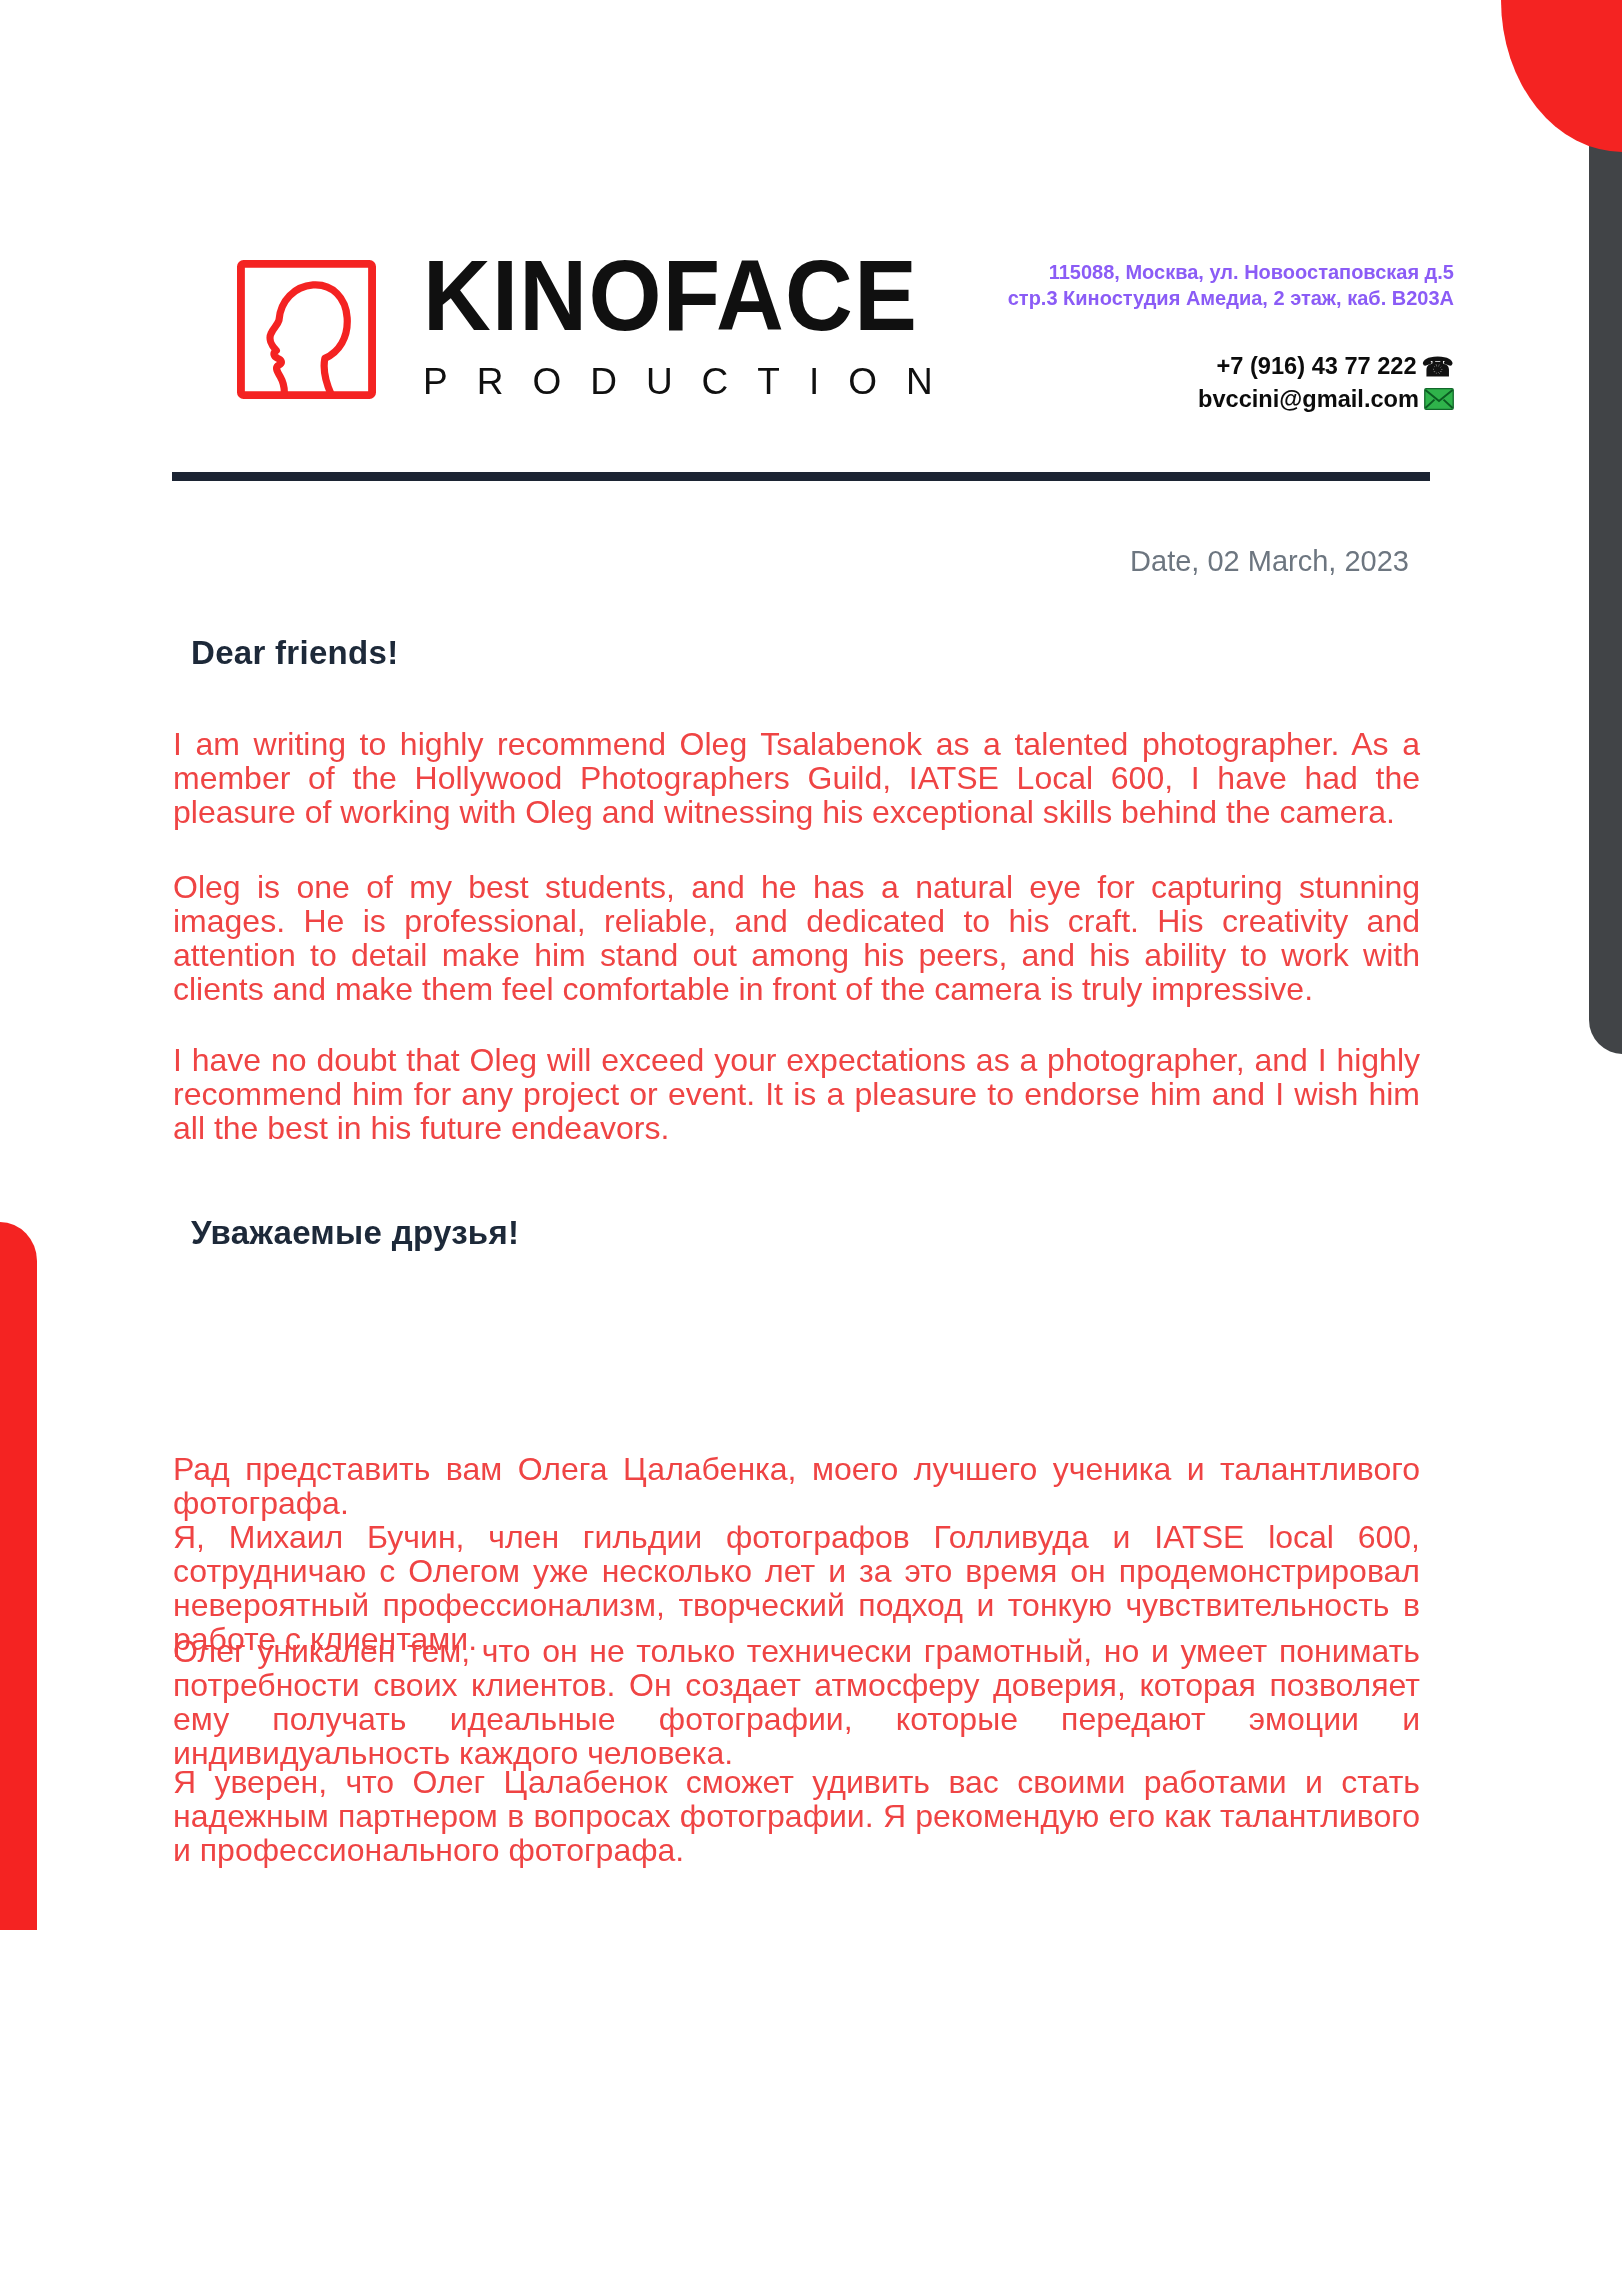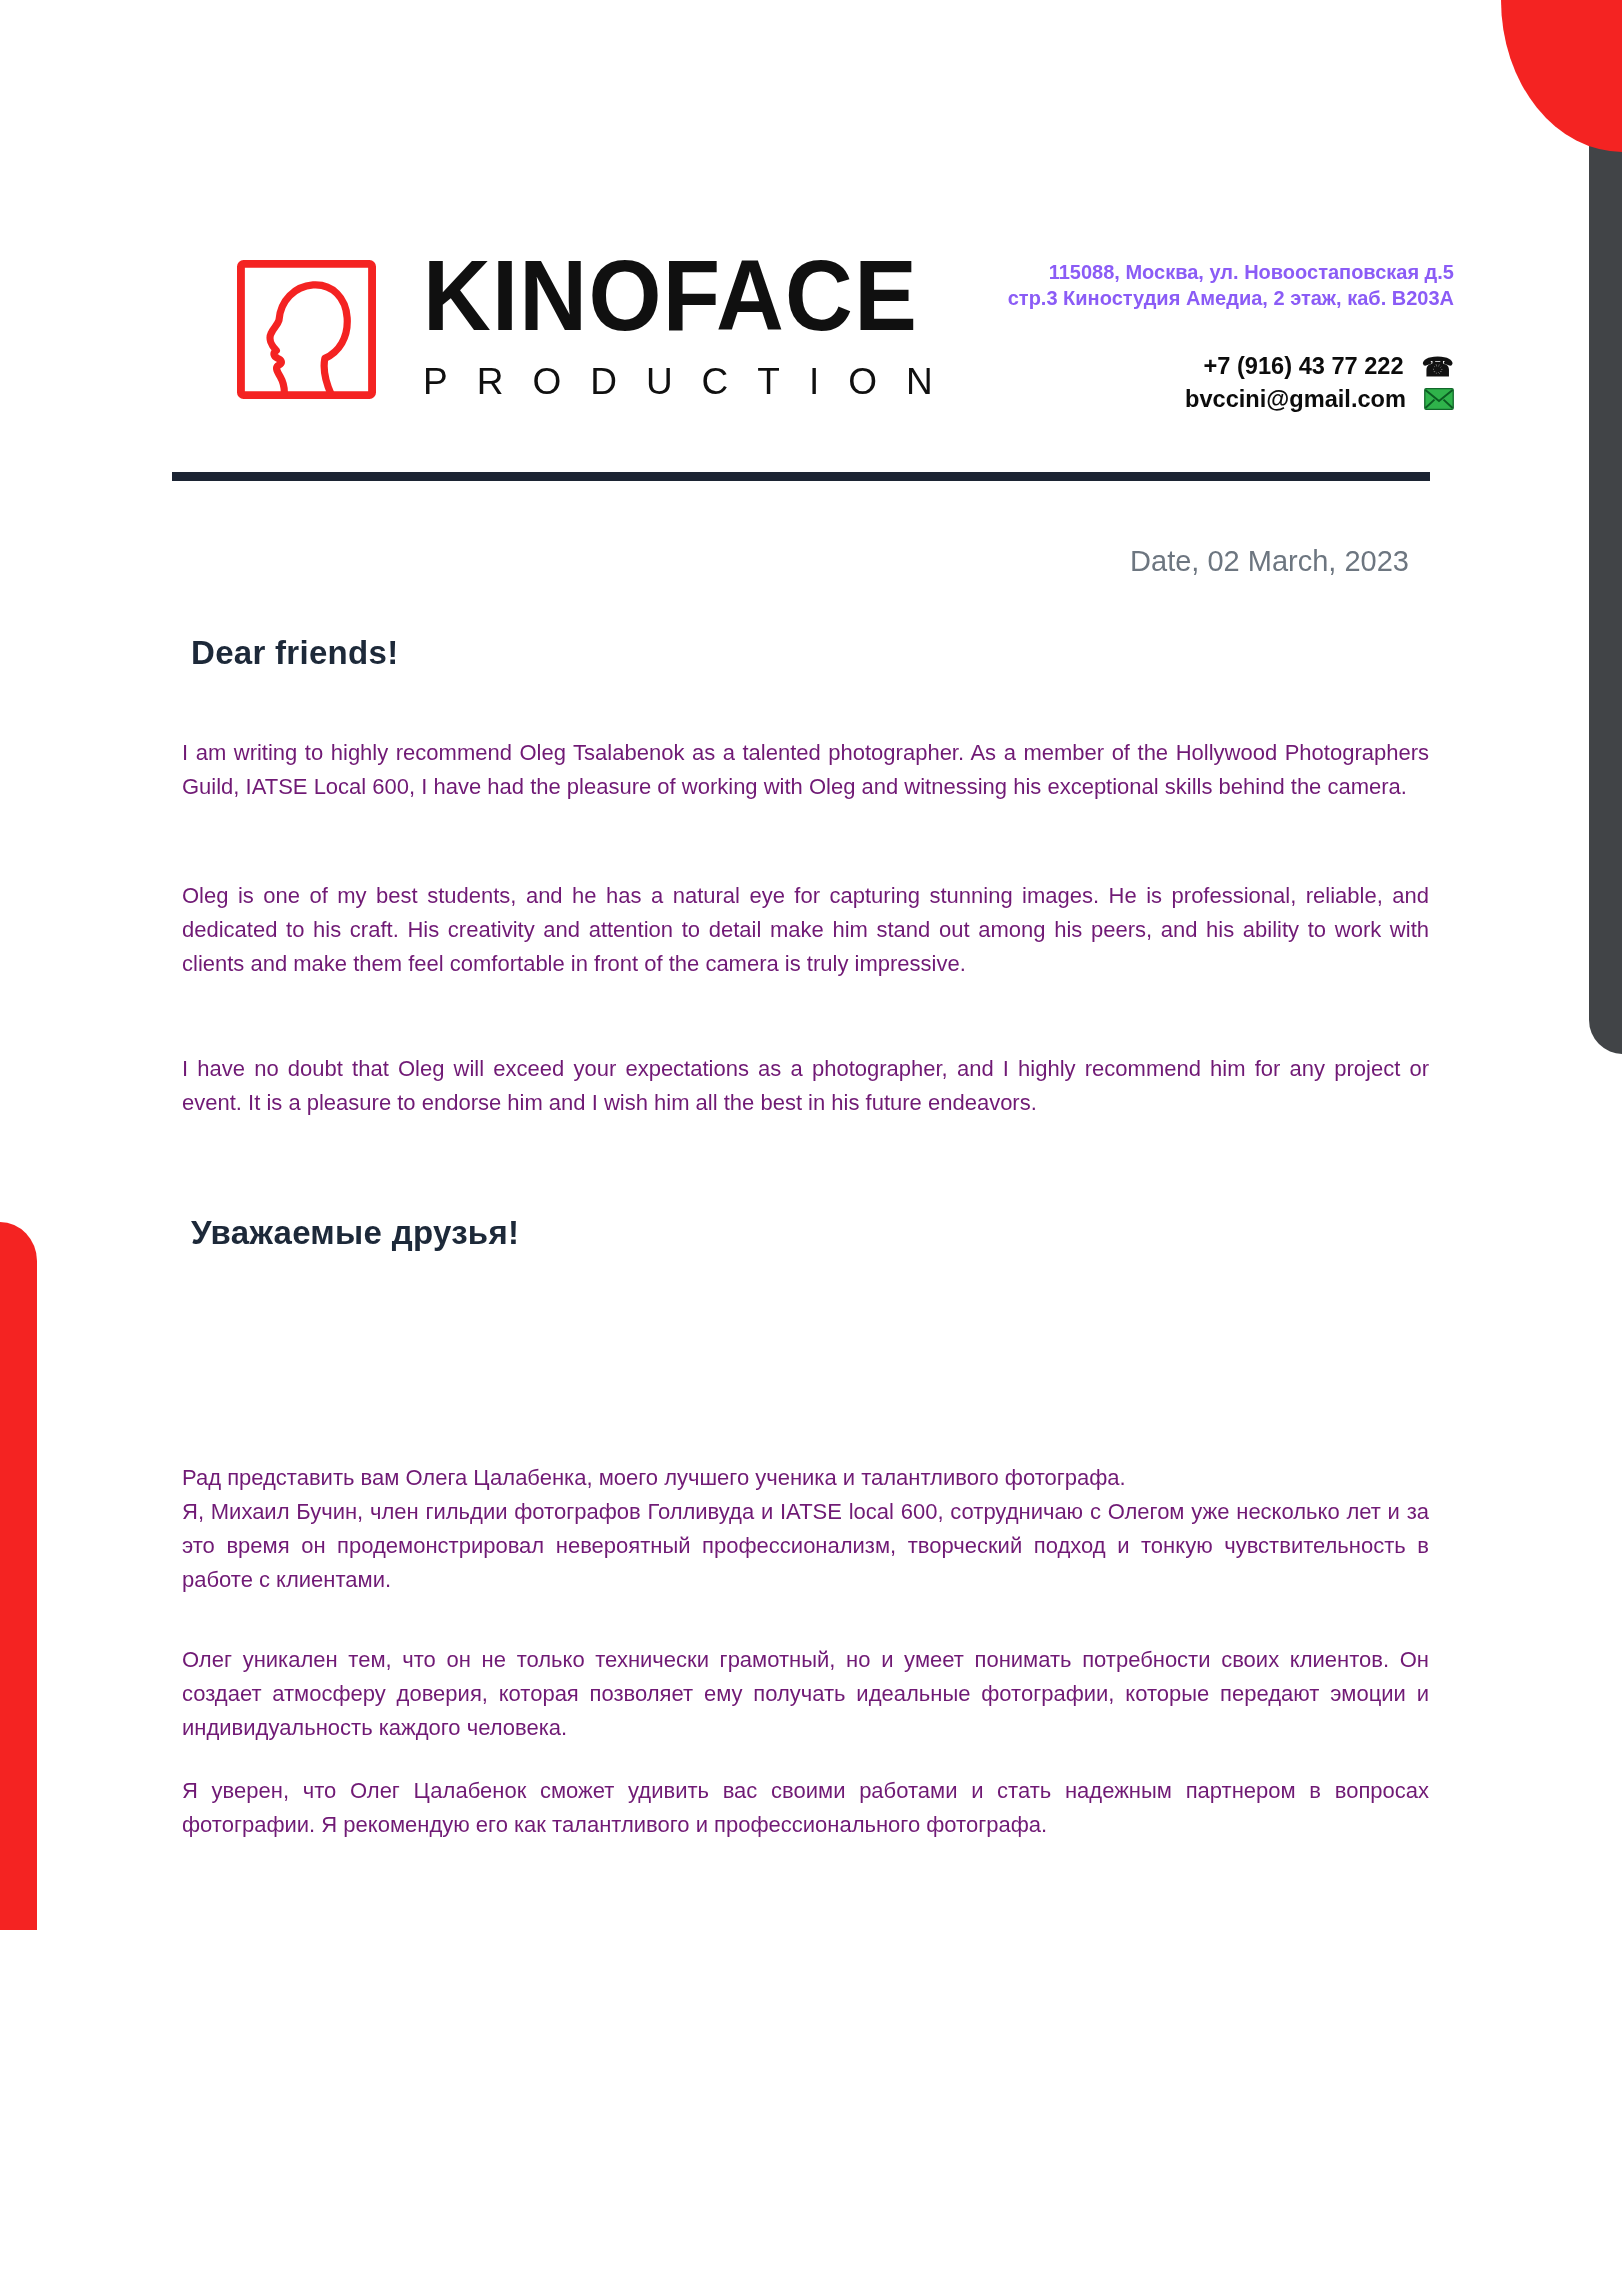--- a/index.html
+++ b/index.html
@@ -55,21 +55,21 @@
   }
   .contact{
     position:absolute; right:169px; top:259px; z-index:4;
     text-align:right;
   }
   .addr{
     font-size:20px; line-height:26px; font-weight:700; color:#8b5cf6;
     white-space:nowrap;
   }
   .contact-row{
-    display:flex; justify-content:flex-end; align-items:center; gap:18px;
+    display:flex; justify-content:flex-end; align-items:center; gap:5px;
     font-size:23.6px; line-height:29px; font-weight:700; color:#0c0c0c;
     white-space:nowrap;
   }
   .contact-row.phone{ margin-top:41px; }
   .contact-row.email{ margin-top:3.9px; }
   .phone-glyph{ font-size:26px; line-height:26px; color:#111; }
   
   .rule{
     position:absolute; left:172px; top:472px;
     width:1258px; height:8.5px; background:#1c2433;
@@ -80,23 +80,23 @@
   }
   
   .greeting{
     position:absolute; left:191px;
     font-size:33px; line-height:41px; font-weight:700;
     color:#1d2939; letter-spacing:0.3px;
   }
   .greeting.en{ top:632px; }
   .greeting.ru{ top:1204px;margin-top:8px; }
   .body-p{
-    position:absolute; left:169px; width:1247px; margin:13px;
-    font-size:22px; line-height:34px;
-    text-align:justify; color:#701a75;
+    position:absolute; left:169px; width:1247px; margin:4px;
+    font-size:32px; line-height:34px;
+    text-align:justify; color:#ef4444;
   }
   .p-en-1{ top:723px; }
   .p-en-2{ top:866px; }
   .p-en-3{ top:1039px; }
   .p-ru-1{ top:1448px; }
   .p-ru-2{ top:1630px; }
   .p-ru-3{ top:1761px; }
   
   .closing{
     position:absolute; left:166px; top:2074px;

